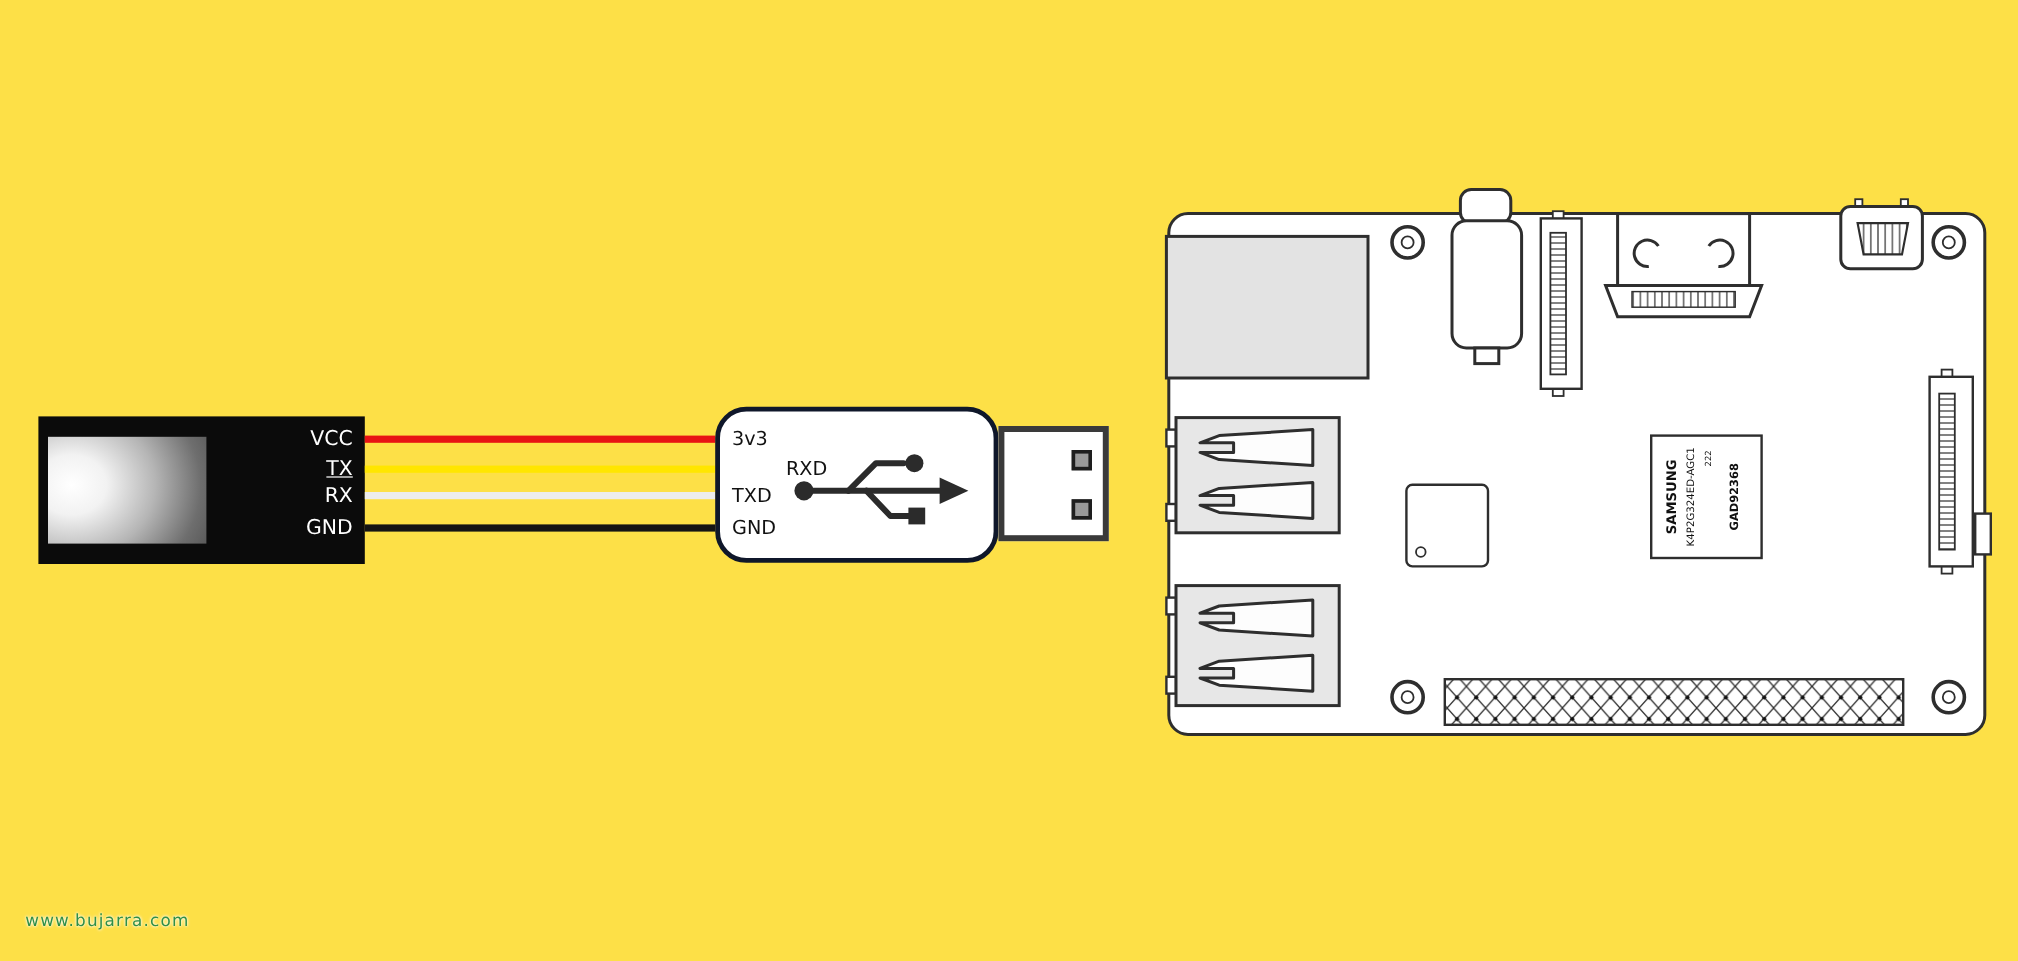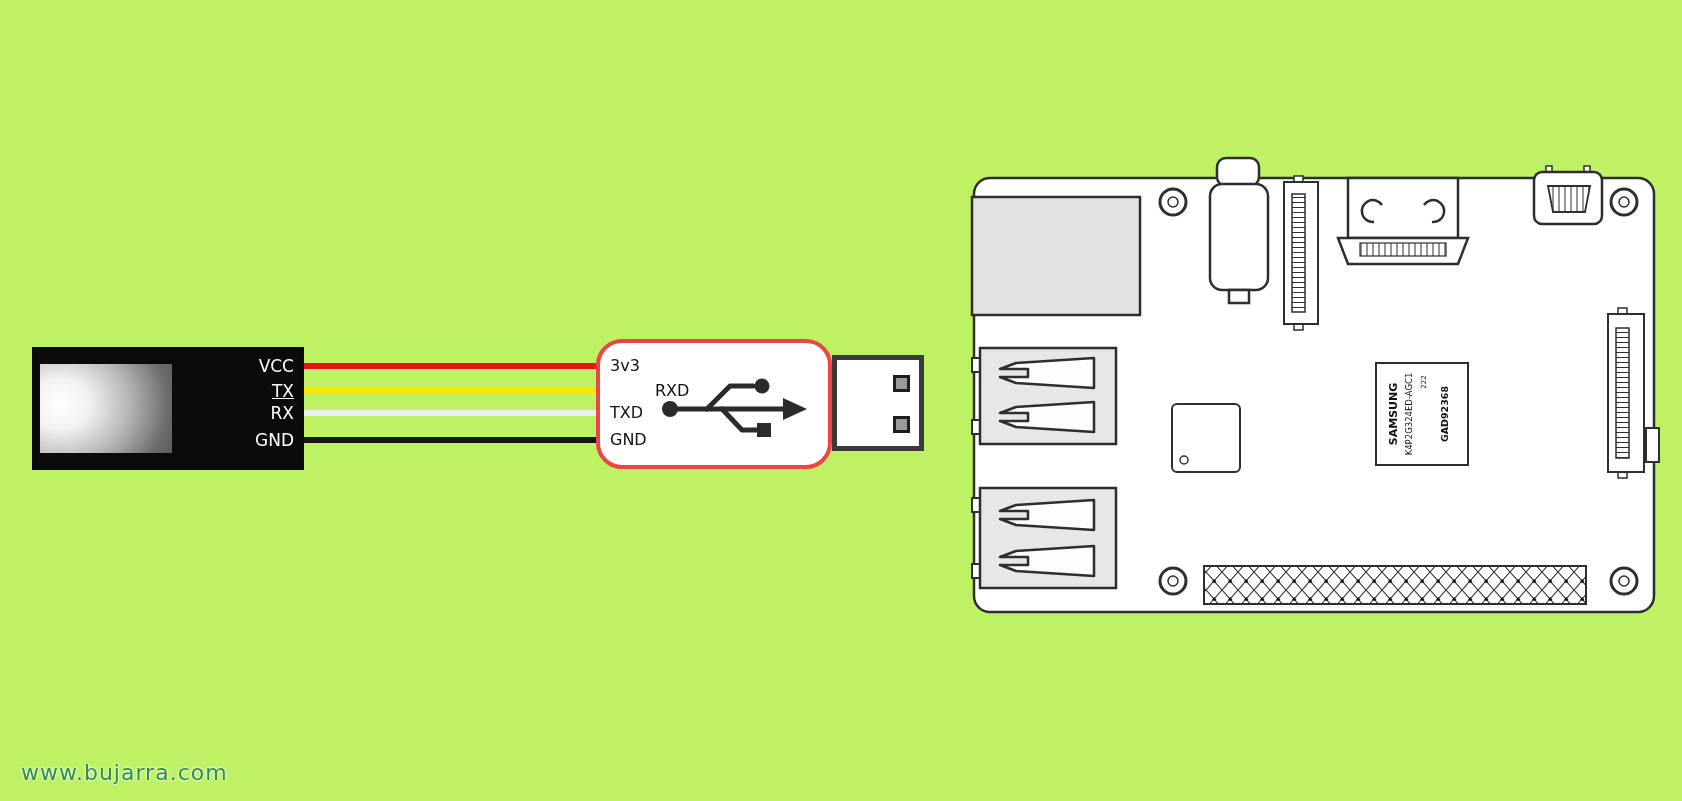--- a/index.html
+++ b/index.html
@@ -1,21 +1,21 @@
 <!DOCTYPE html>
 <html><head>
 <meta charset="utf-8">
 <style>
   html, body { margin: 0; padding: 0; }
   body { font-family: "DejaVu Sans", "Liberation Sans", sans-serif; }
   #canvas {
     position: relative;
     width: 1682px;
     height: 801px;
-    background: #bef264;
+    background: #fde047;
     overflow: hidden;
   }
   
   .module {
     position: absolute;
     left: 32px; top: 347px;
     width: 272px; height: 123px;
     background: #0b0b0b;
   }
   .module-window {
@@ -47,21 +47,21 @@
   .w1 { top: 388px; }
   .w2 { top: 410px; }
   .w3 { top: 437px; }
   
   .adapter {
     position: absolute;
     left: 596px; top: 339px;
     width: 236px; height: 130px;
     box-sizing: border-box;
     background: #ffffff;
-    border: 4px solid #ef4444;
+    border: 4px solid #0f172a;
     border-radius: 26px;
   }
   .adapter-pin-label {
     position: absolute;
     left: 10px;
     height: 20px; line-height: 20px;
     color: #111111;
     font-size: 16px;
   }
   .ap0 { top: 13px; }
@@ -91,21 +91,21 @@
   .ph1 { left: 56px; top: 56px; }
   
   .pi {
     position: absolute;
     left: 950px; top: 140px;
   }
   
   .watermark {
     position: absolute;
     left: 21px; top: 760px;
-    font-size: 22px;
+    font-size: 14px;
     letter-spacing: 1px;
     text-shadow: 0 0 3px #ffffff, 0 0 2px #ffffff;
   }
 </style>
 </head>
 <body>
 
 <div id="canvas">
 
   <div class="module">

